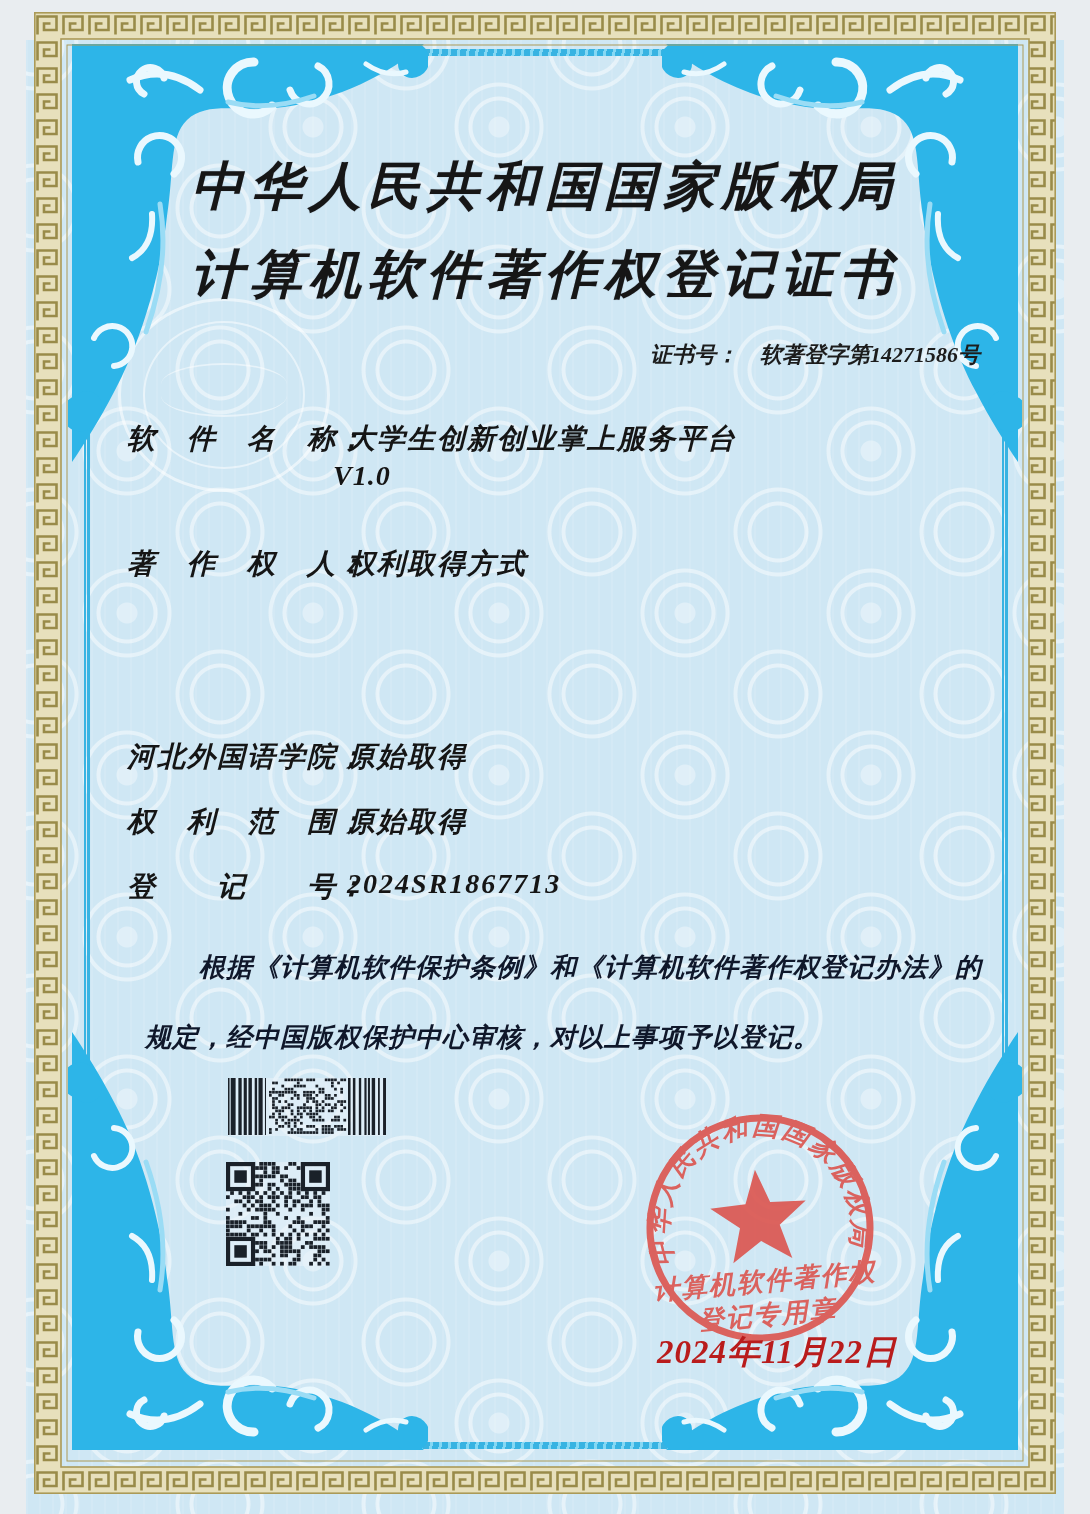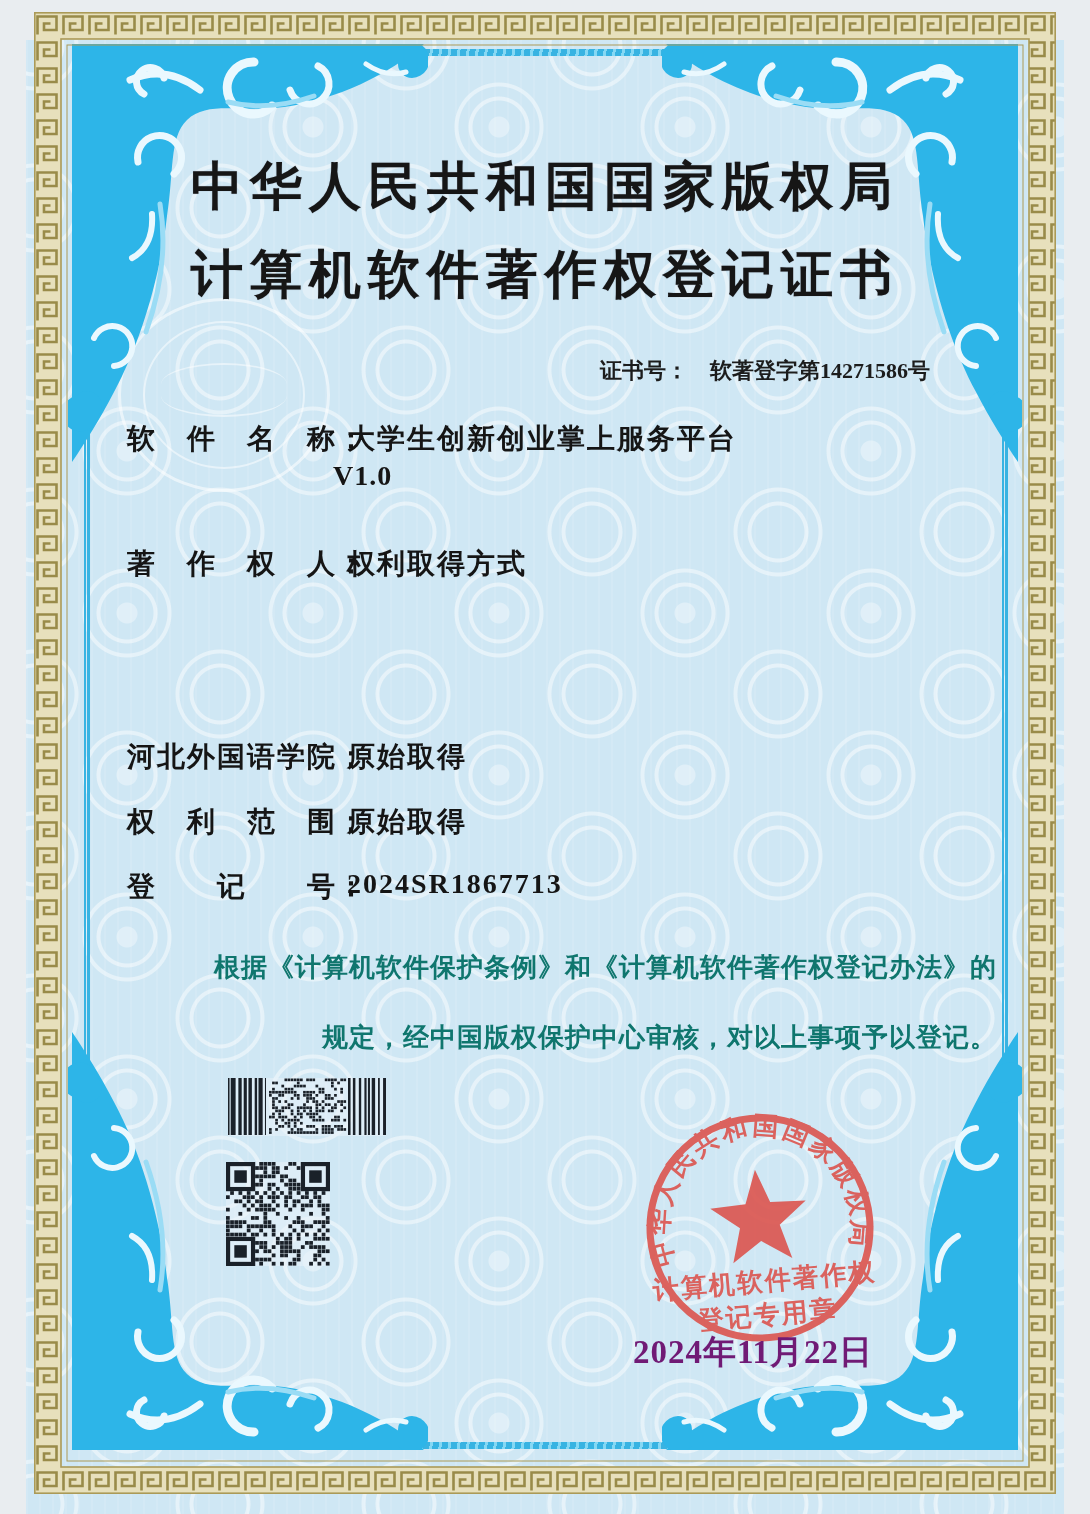--- a/index.html
+++ b/index.html
@@ -5,20 +5,21 @@
   html,body{margin:0;padding:0;}
   body{
     width:1090px;height:1514px;
     font-family:"Liberation Serif","DejaVu Serif",serif;
     background:#e9edf0;
     overflow:hidden;
   }
   .page{
     position:relative;width:1090px;height:1514px;
     background:#e9edf0;
+    font-style:italic;
   }
   
   .cert-bg{
     position:absolute;left:26px;top:40px;right:26px;bottom:0;
     background-color:#cfe7f4;
     background-image:
       radial-gradient(circle, rgba(255,255,255,0) 26px, rgba(255,255,255,.48) 27px, rgba(255,255,255,.48) 30px, rgba(255,255,255,0) 31px, rgba(255,255,255,0) 40px, rgba(255,255,255,.45) 41px, rgba(255,255,255,.45) 44px, rgba(255,255,255,0) 45px),
       radial-gradient(circle, rgba(255,255,255,0) 26px, rgba(255,255,255,.48) 27px, rgba(255,255,255,.48) 30px, rgba(255,255,255,0) 31px, rgba(255,255,255,0) 40px, rgba(255,255,255,.45) 41px, rgba(255,255,255,.45) 44px, rgba(255,255,255,0) 45px),
       radial-gradient(circle, rgba(255,255,255,.35) 0 10px, rgba(255,255,255,0) 11px),
       repeating-linear-gradient(90deg, rgba(255,255,255,.10) 0 2px, rgba(255,255,255,0) 2px 13px);
@@ -57,39 +58,39 @@
   .gold-frame{position:absolute;left:34px;top:12px;}
   
   .title{
     position:absolute;left:0;width:1090px;text-align:center;
     font-weight:700;color:#161616;font-size:52px;letter-spacing:7px;
     text-shadow:0 0 1px rgba(20,20,40,.35);
   }
   .title.l1{top:152px;}
   .title.l2{top:240px;}
   .certno{
-    position:absolute;left:600px;top:356px;width:380px;
+    position:absolute;left:600px;top:340px;width:380px;text-align:right;
     font-weight:700;color:#1c1c1c;font-size:22px;
   }
   .certno .lbl{margin-right:22px;}
   .frow{position:absolute;font-weight:700;color:#151515;font-size:28px;}
   .frow .lbl{position:absolute;left:127px;top:0;letter-spacing:2px;white-space:nowrap;}
   .frow .val{position:absolute;left:347px;top:0;letter-spacing:2px;white-space:nowrap;}
   .frow .val2{position:absolute;left:333px;top:40px;letter-spacing:1px;white-space:nowrap;}
   .statement{
     position:absolute;left:145px;top:933px;width:852px;
-    font-weight:700;color:#0f766e;font-size:26px;letter-spacing:1px;
-    line-height:70px;text-indent:54px;text-align:right;
+    font-weight:700;color:#0f172a;font-size:26px;letter-spacing:1px;
+    line-height:70px;text-indent:54px;
   }
   .barcode{position:absolute;left:228px;top:1078px;}
   .qrcode{position:absolute;left:226px;top:1162px;}
   .seal{position:absolute;left:628px;top:1096px;width:264px;height:264px;opacity:.9;}
   .issue-date{
-    position:absolute;left:618px;top:1330px;width:270px;text-align:center;
-    font-weight:700;color:#701a75;font-size:33px;letter-spacing:1px;
+    position:absolute;left:642px;top:1330px;width:270px;text-align:center;
+    font-weight:700;color:#b91c1c;font-size:33px;letter-spacing:1px;
   }
 </style>
 </head>
 <body>
 
 <div class="page">
 
   <div class="cert-bg"></div>
   <div class="big-watermark"></div>
 

